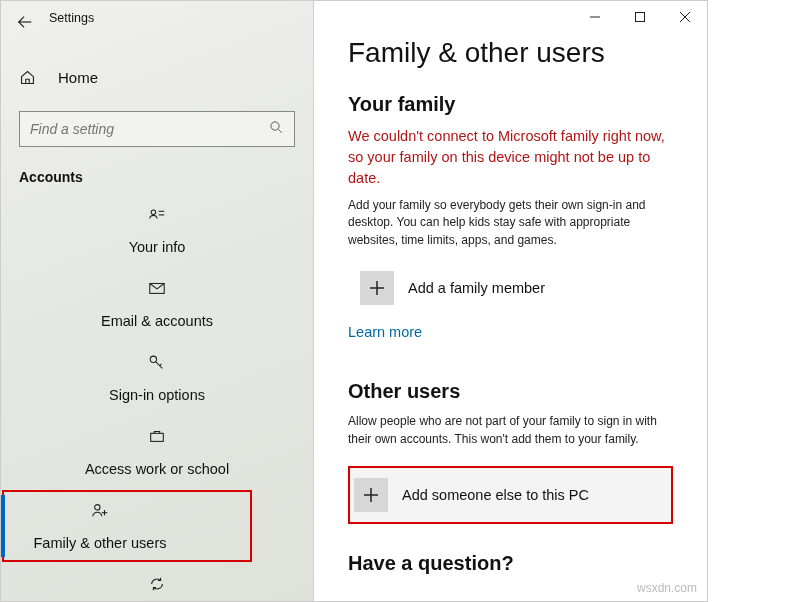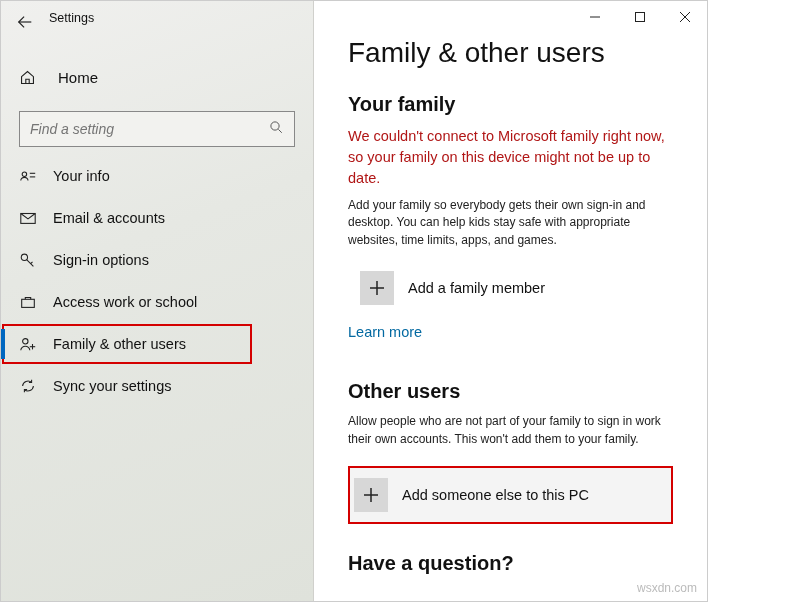--- a/index.html
+++ b/index.html
@@ -47,22 +47,23 @@
     font-style: italic;
   }
   .searchbox svg { width: 15px; height: 15px; stroke:#555; fill:none; stroke-width:1.3; }
   .section-title {
     margin: 22px 18px 8px 18px; font-size: 14px; font-weight: 600; color:#111;
   }
   .nav {
     display: flex; flex-direction: column; margin-top: 8px;
   }
   .nav-item {
-    display: flex; align-items: center; gap: 16px; padding: 12px 18px; font-size: 14.5px; color:#111;
+    display: flex; align-items: center; gap: 16px; padding: 12px 6px; font-size: 14.5px; color:#111;
     position: relative;
+    flex-direction: column;
   }
   .nav-item svg { width: 18px; height: 18px; stroke:#222; stroke-width:1.2; fill:none; flex:0 0 18px; }
   .nav-item.active::before {
     content:""; position:absolute; left:0; top:6px; bottom:6px; width:4px; background:#0067c0;
   }
   .nav-item.highlight {
     outline: 2px solid #d40000; outline-offset: -3px;
     padding-right: 60px;
     margin-right: 60px;
   }
@@ -138,20 +139,21 @@
       <div class="searchbox">
         <input type="text" placeholder="Find a setting" style="">
         <span>
           <svg viewBox="0 0 20 20">
               <circle cx="8" cy="8" r="5.5"></circle>
               <line x1="12.5" y1="12.5" x2="17" y2="17"></line>
             </svg>
         </span>
       </div>
 
+      <div class="section-title">Accounts</div>
 
       <div class="nav">
         <div class="nav-item">
           <svg viewBox="0 0 20 20">
               <circle cx="6" cy="8" r="2.5"></circle>
               <path d="M2 15c0-2 2-3.5 4-3.5s4 1.5 4 3.5"></path>
               <line x1="12" y1="7" x2="18" y2="7"></line>
               <line x1="12" y1="11" x2="18" y2="11"></line>
             </svg>
           <span>Your info</span>
@@ -212,21 +214,21 @@
               <line x1="8" y1="1" x2="8" y2="15"></line>
               <line x1="1" y1="8" x2="15" y2="8"></line>
             </svg>
         </span>
         <span>Add a family member</span>
       </div>
 
       <a class="link">Learn more</a>
 
       <h2>Other users</h2>
-      <p class="desc">Allow people who are not part of your family to sign in work their own accounts. This won't add them to your family.</p>
+      <p class="desc">Allow people who are not part of your family to sign in with their own accounts. This won't add them to your family.</p>
 
       <div class="add-row boxed">
         <span class="plusbox">
           <svg viewBox="0 0 16 16">
               <line x1="8" y1="1" x2="8" y2="15"></line>
               <line x1="1" y1="8" x2="15" y2="8"></line>
             </svg>
         </span>
         <span>Add someone else to this PC</span>
       </div>

